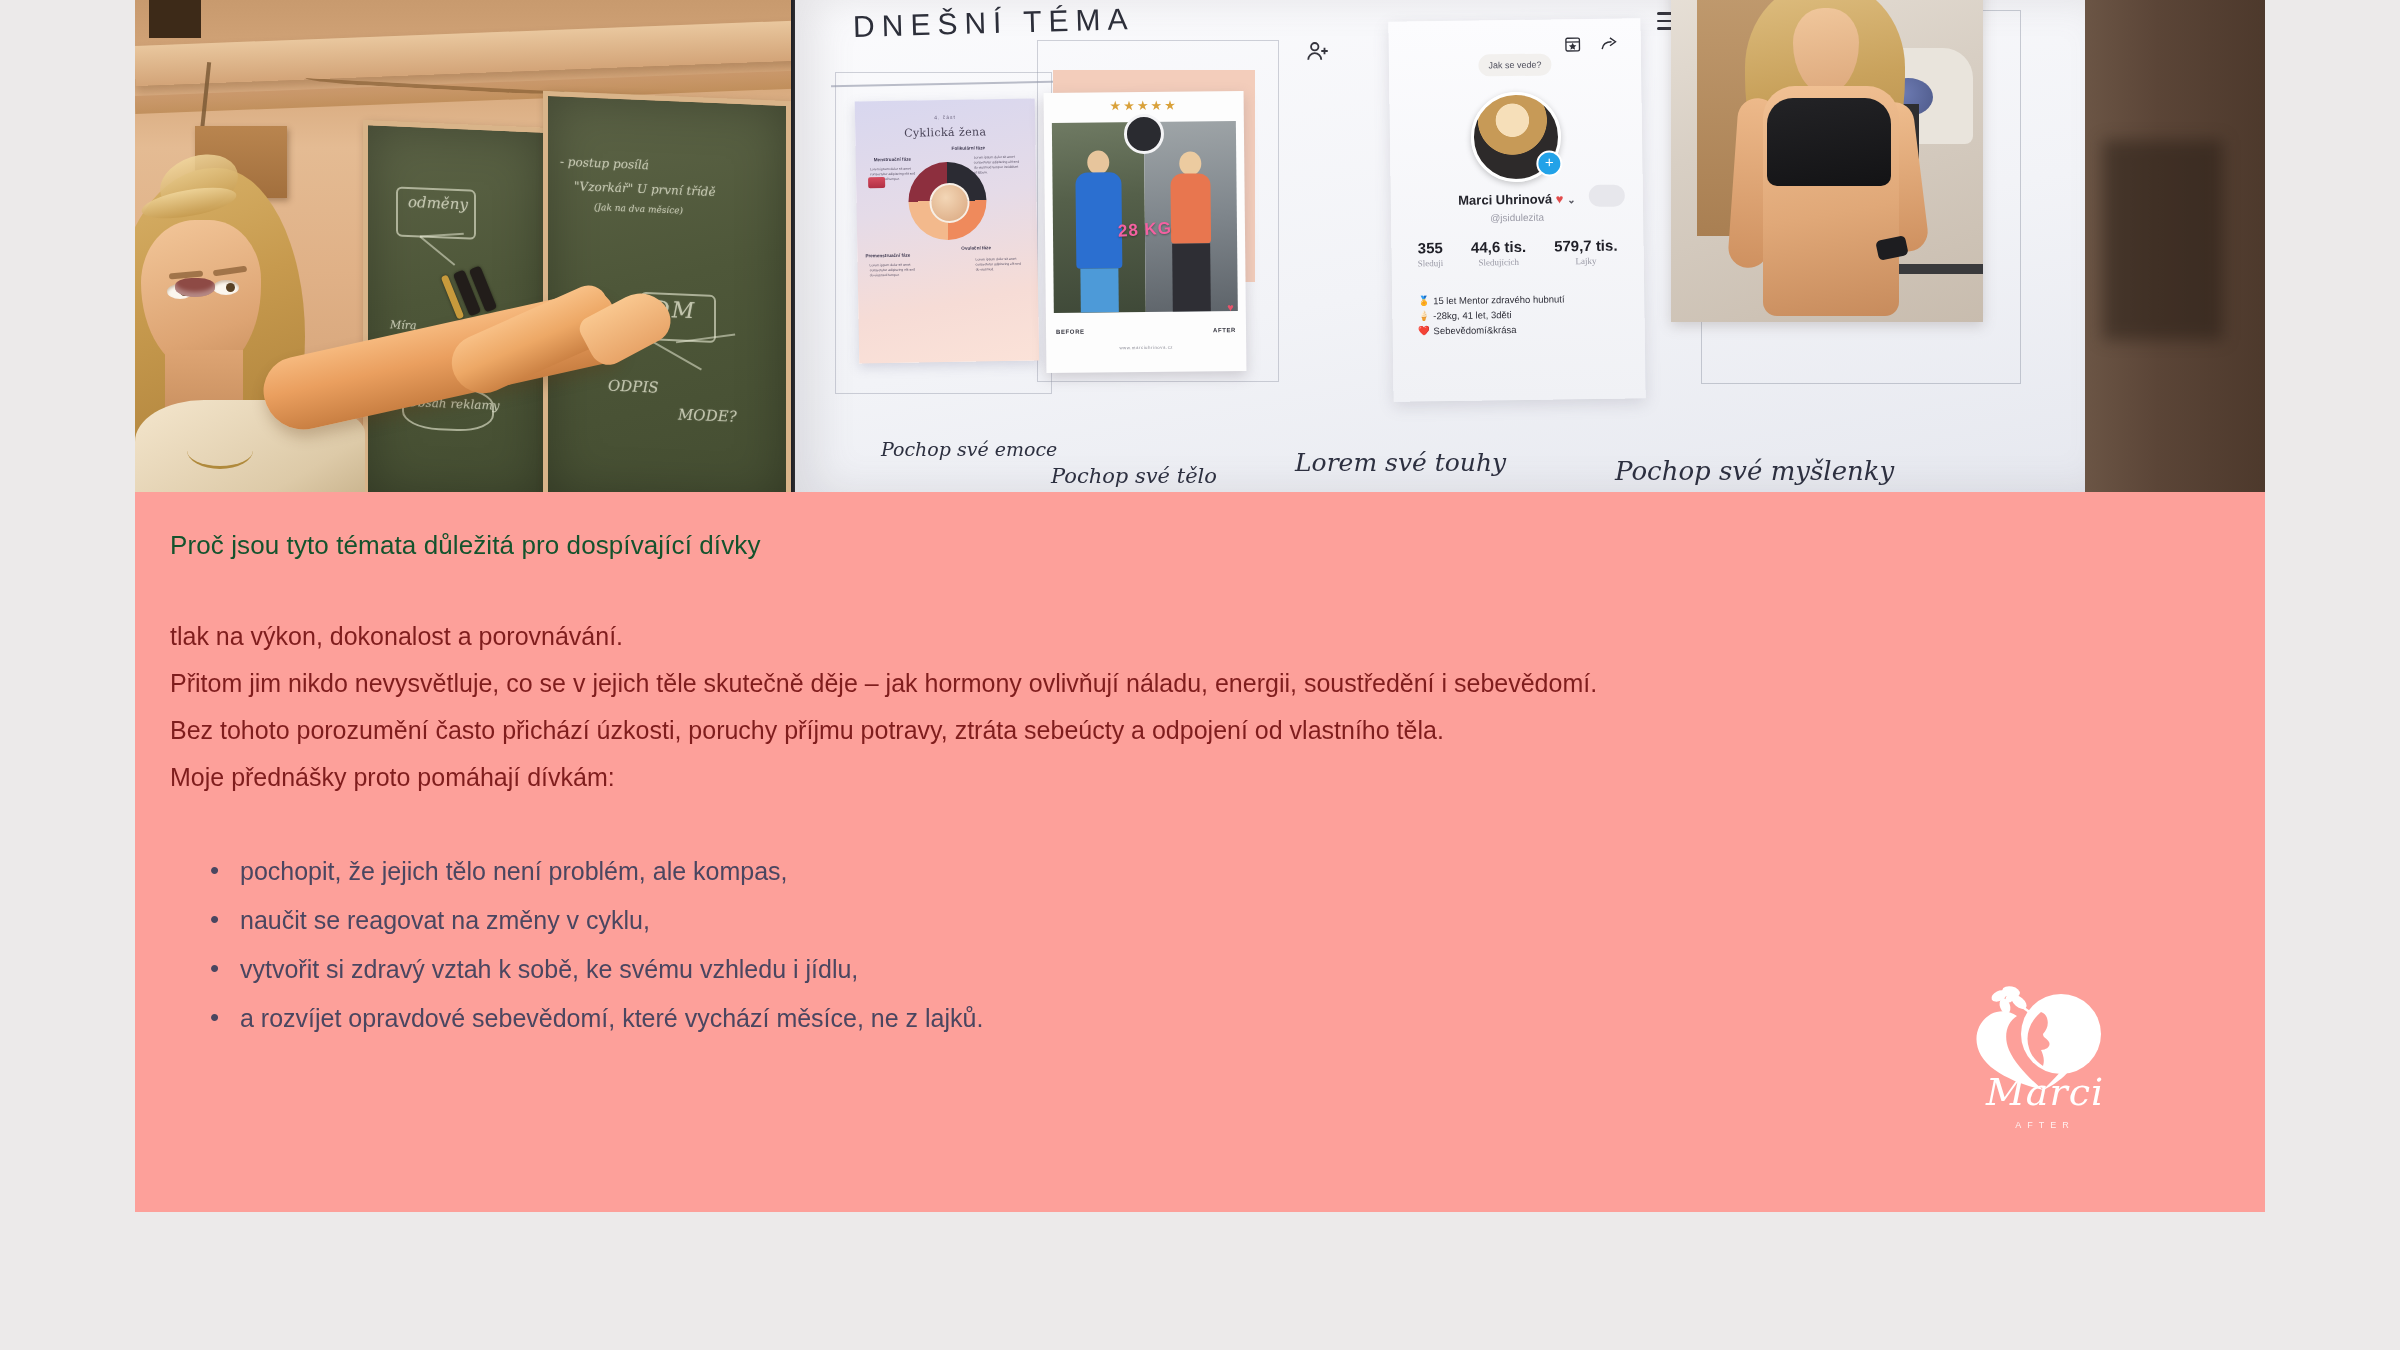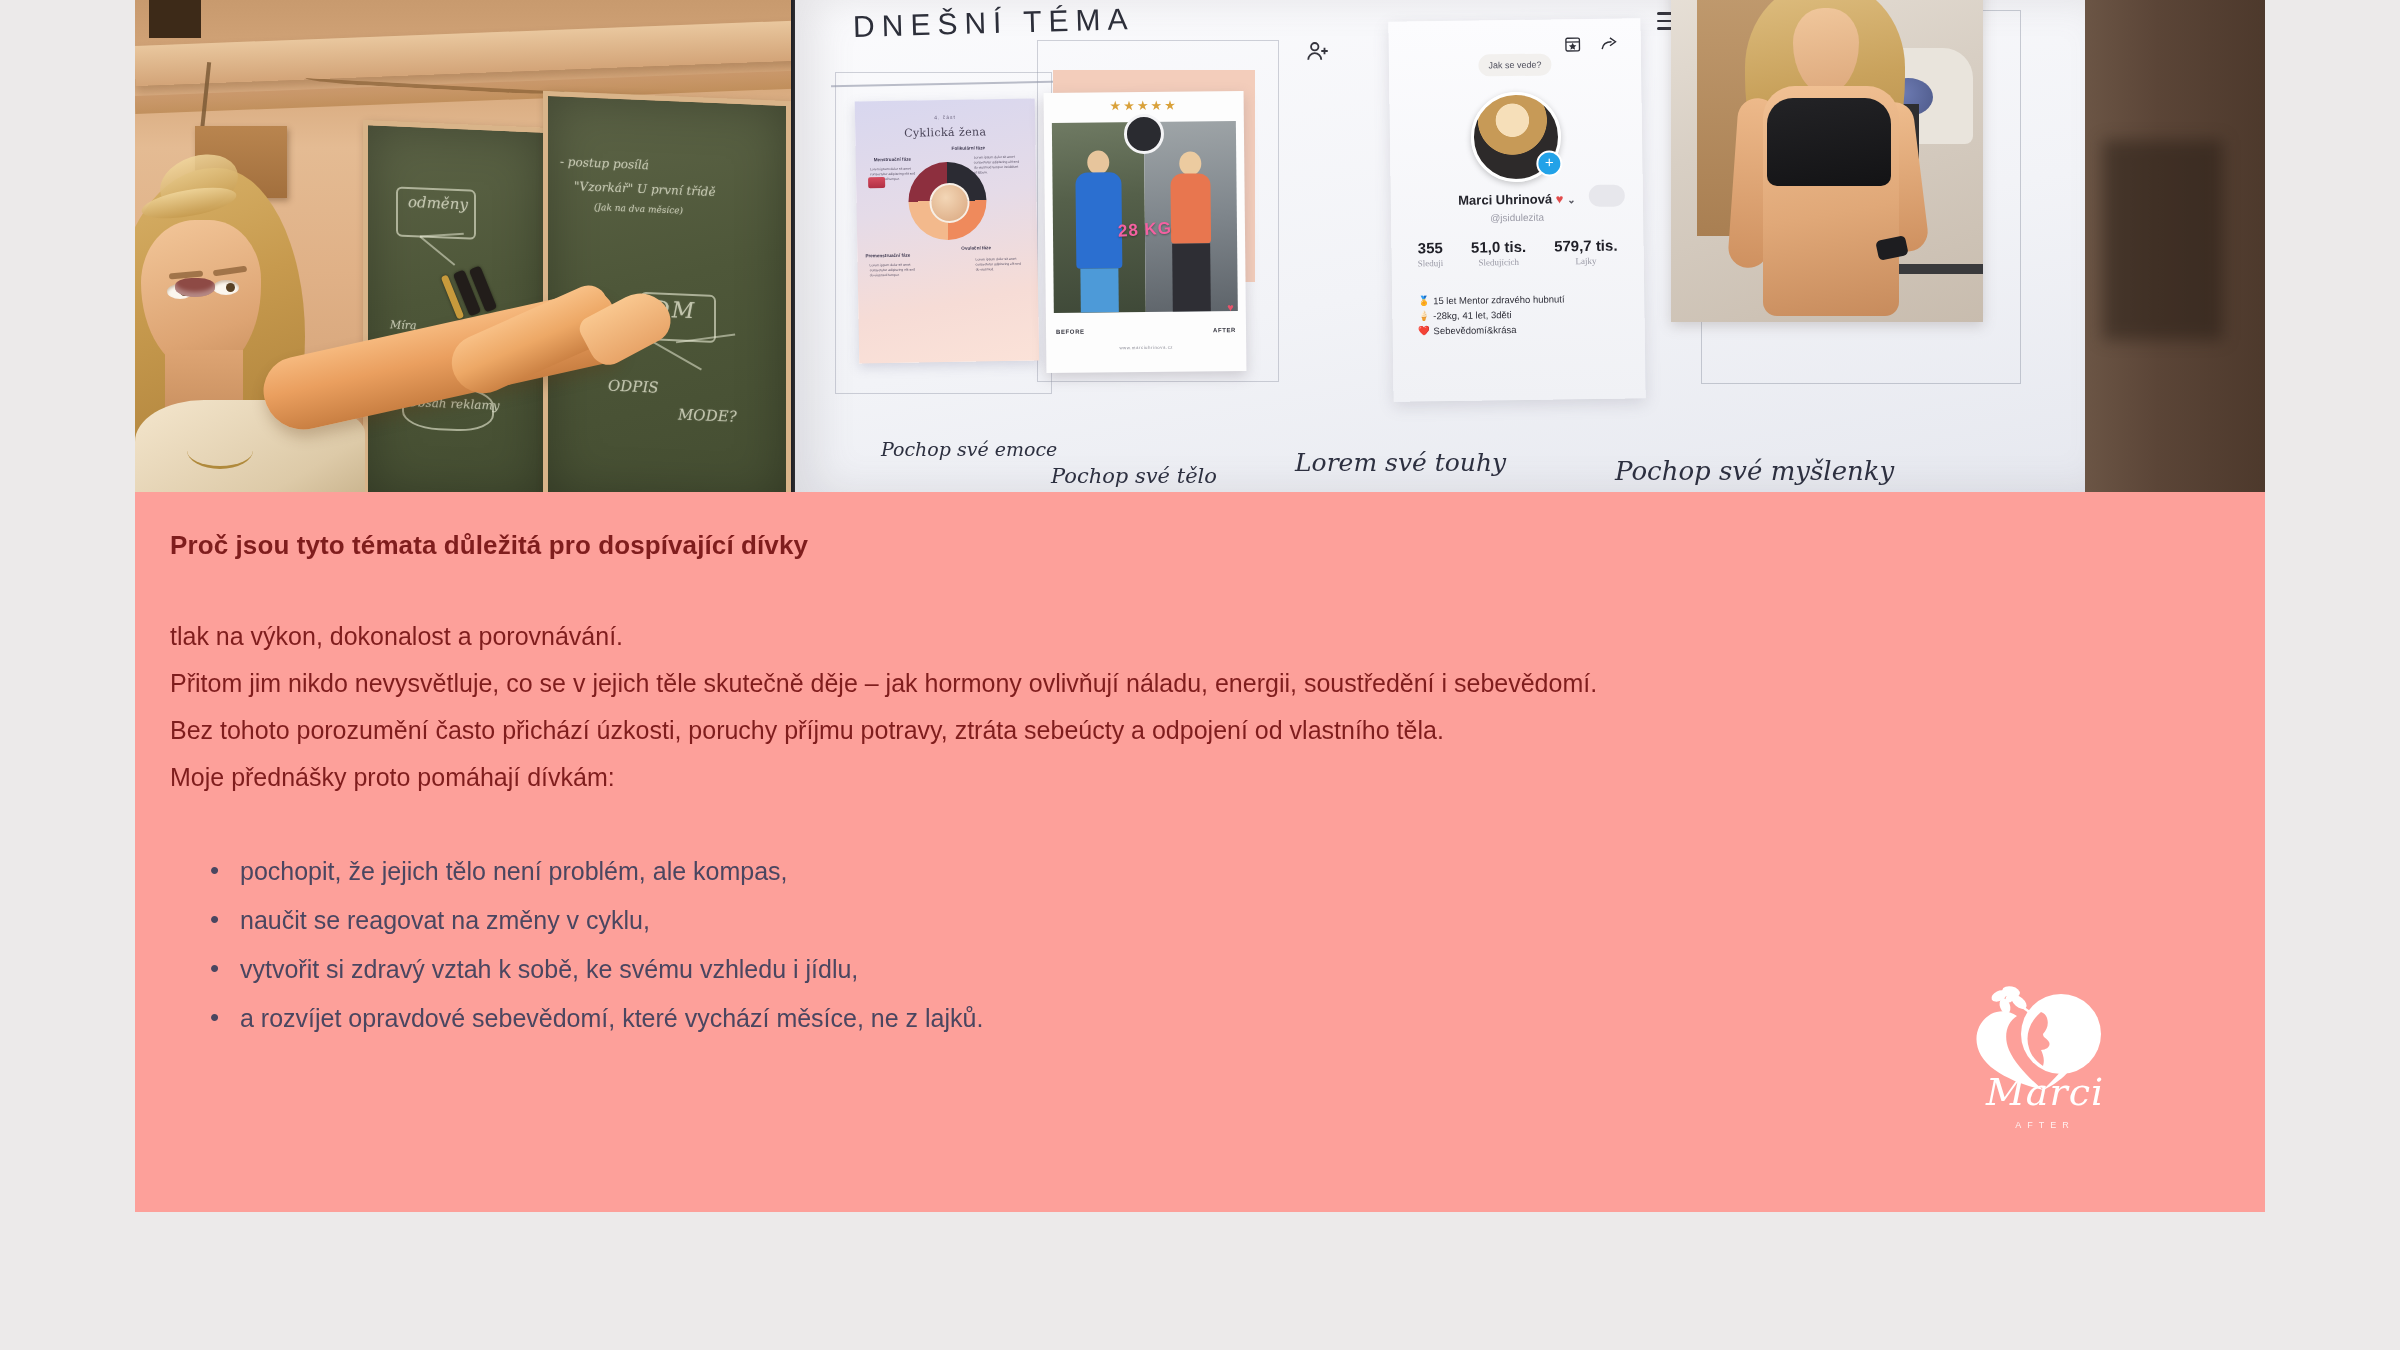--- a/index.html
+++ b/index.html
@@ -684,22 +684,22 @@
     background: #fda09a;
   }
   #content-inner {
     position: absolute;
     left: 35px;
     top: 38px;
     right: 35px;
   }
   #heading {
     font-size: 26px;
-    font-weight: bold;
-    color: #7f1d1d;
+    font-weight: normal;
+    color: #14532d;
     letter-spacing: .1px;
     margin: 0 0 52px 0;
   }
   .para {
     font-size: 25px;
     line-height: 47px;
     color: #7f1d1d;
     margin: 0;
     font-weight: 300;
   }
@@ -898,21 +898,21 @@
         <div class="p-name">
           <span>Marci Uhrinová</span> <span class="heart">♥</span> <span style="font-size:10px;color:#55555f;">⌄</span>
         </div>
         <div class="p-handle">@jsidulezita</div>
         <div class="p-stats">
           <div>
             <div class="v">355</div>
             <div class="k">Sleduji</div>
           </div>
           <div>
-            <div class="v">51,0 tis.</div>
+            <div class="v">44,6 tis.</div>
             <div class="k">Sledujících</div>
           </div>
           <div>
             <div class="v">579,7 tis.</div>
             <div class="k">Lajky</div>
           </div>
         </div>
         <div class="p-bio">
           <div><span class="em">🏅</span><span>15 let Mentor zdravého hubnutí</span></div>
           <div><span class="em">🍦</span><span>-28kg, 41 let, 3děti</span></div>

